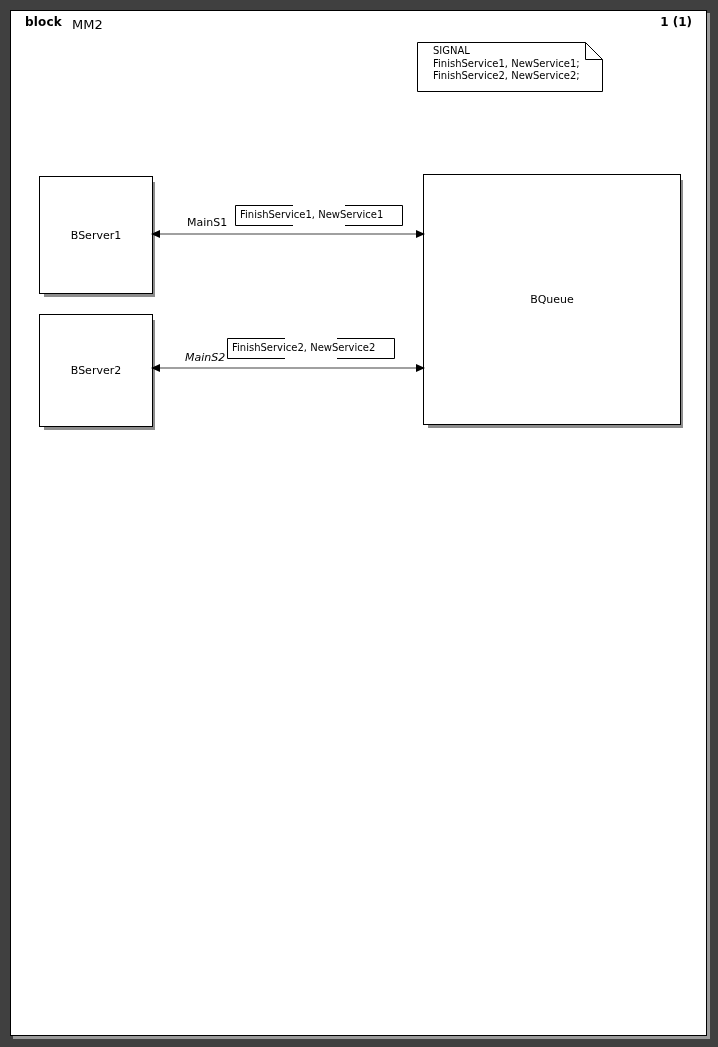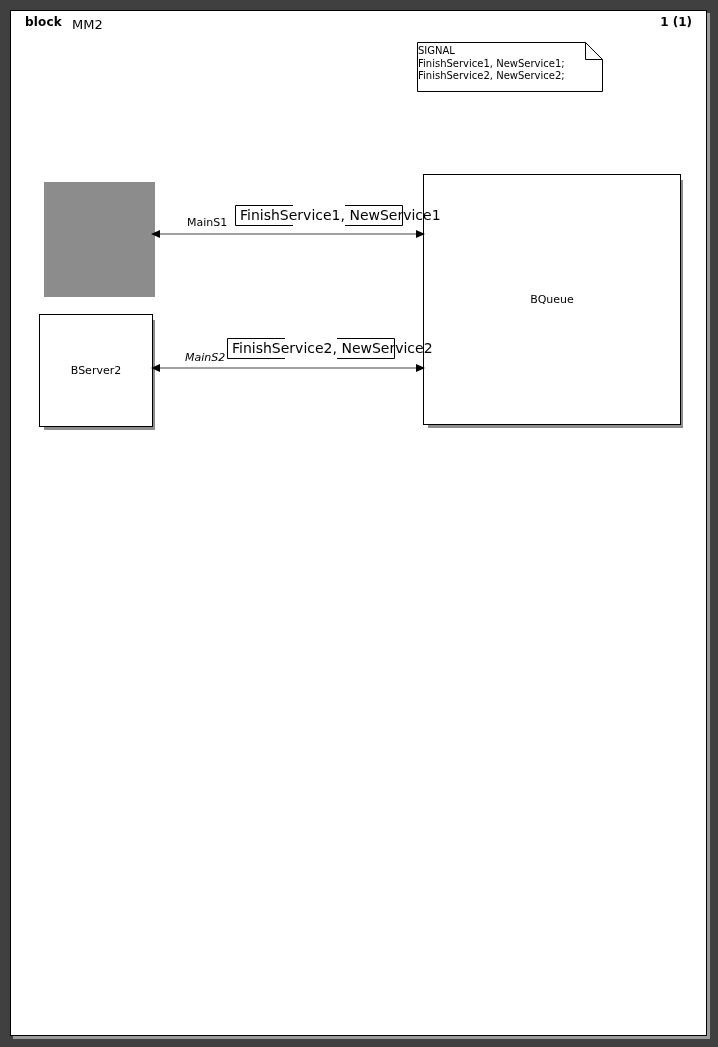--- a/index.html
+++ b/index.html
@@ -80,21 +80,21 @@
     height: 50px;
   }
   .note svg {
     position: absolute;
     left: 0;
     top: 0;
     display: block;
   }
   .note-text {
     position: absolute;
-    left: 1px;
+    left: 16px;
     top: 3px;
     width: 178px;
     font-size: 10px;
     line-height: 12.6px;
     color: #000;
     white-space: pre;
   }
 
   
   .blockbox {
@@ -147,21 +147,21 @@
   .siglist svg {
     position: absolute;
     left: 0;
     top: 0;
     display: block;
   }
   .siglist-text {
     position: absolute;
     left: 5px;
     top: 3px;
-    font-size: 14px;
+    font-size: 10px;
     line-height: 14px;
     color: #000;
     white-space: nowrap;
   }
   #sig1 { left: 234px; top: 204px; width: 168px; }
   #sig2 { left: 238px; top: 337px; width: 168px; }
 </style>
 </head>
 <body>
 
@@ -182,20 +182,23 @@
         <path d="M0.5,0.5 H168.5 L185.5,17.5 V49.5 H0.5 Z" fill="#ffffff" stroke="#000000" stroke-width="1"></path>
         <path d="M168.5,0.5 V17.5 H185.5" fill="none" stroke="#000000" stroke-width="1"></path>
       </svg>
       <div class="note-text">SIGNAL
 FinishService1, NewService1;
 FinishService2, NewService2;</div>
     </div>
 
     <div class="bb-shadow" style="left:30px; top:168px; width:114px; height:118px;
          clip-path: inset(3px 0 0 3px);"></div>
+    <div class="blockbox" id="box-bserver1" style="left:28px; top:165px;">
+      <span class="blockbox-label">BServer1</span>
+    </div>
 
     <div class="bb-shadow" style="left:30px; top:306px; width:114px; height:113px;
          clip-path: inset(3px 0 0 3px);"></div>
     <div class="blockbox" id="box-bserver2" style="left:28px; top:303px;">
       <span class="blockbox-label">BServer2</span>
     </div>
 
     <div class="bb-shadow" style="left:414px; top:166px; width:258px; height:251px;
          clip-path: inset(3px 0 0 3px);"></div>
     <div class="blockbox" id="box-bqueue" style="left:412px; top:163px;">

